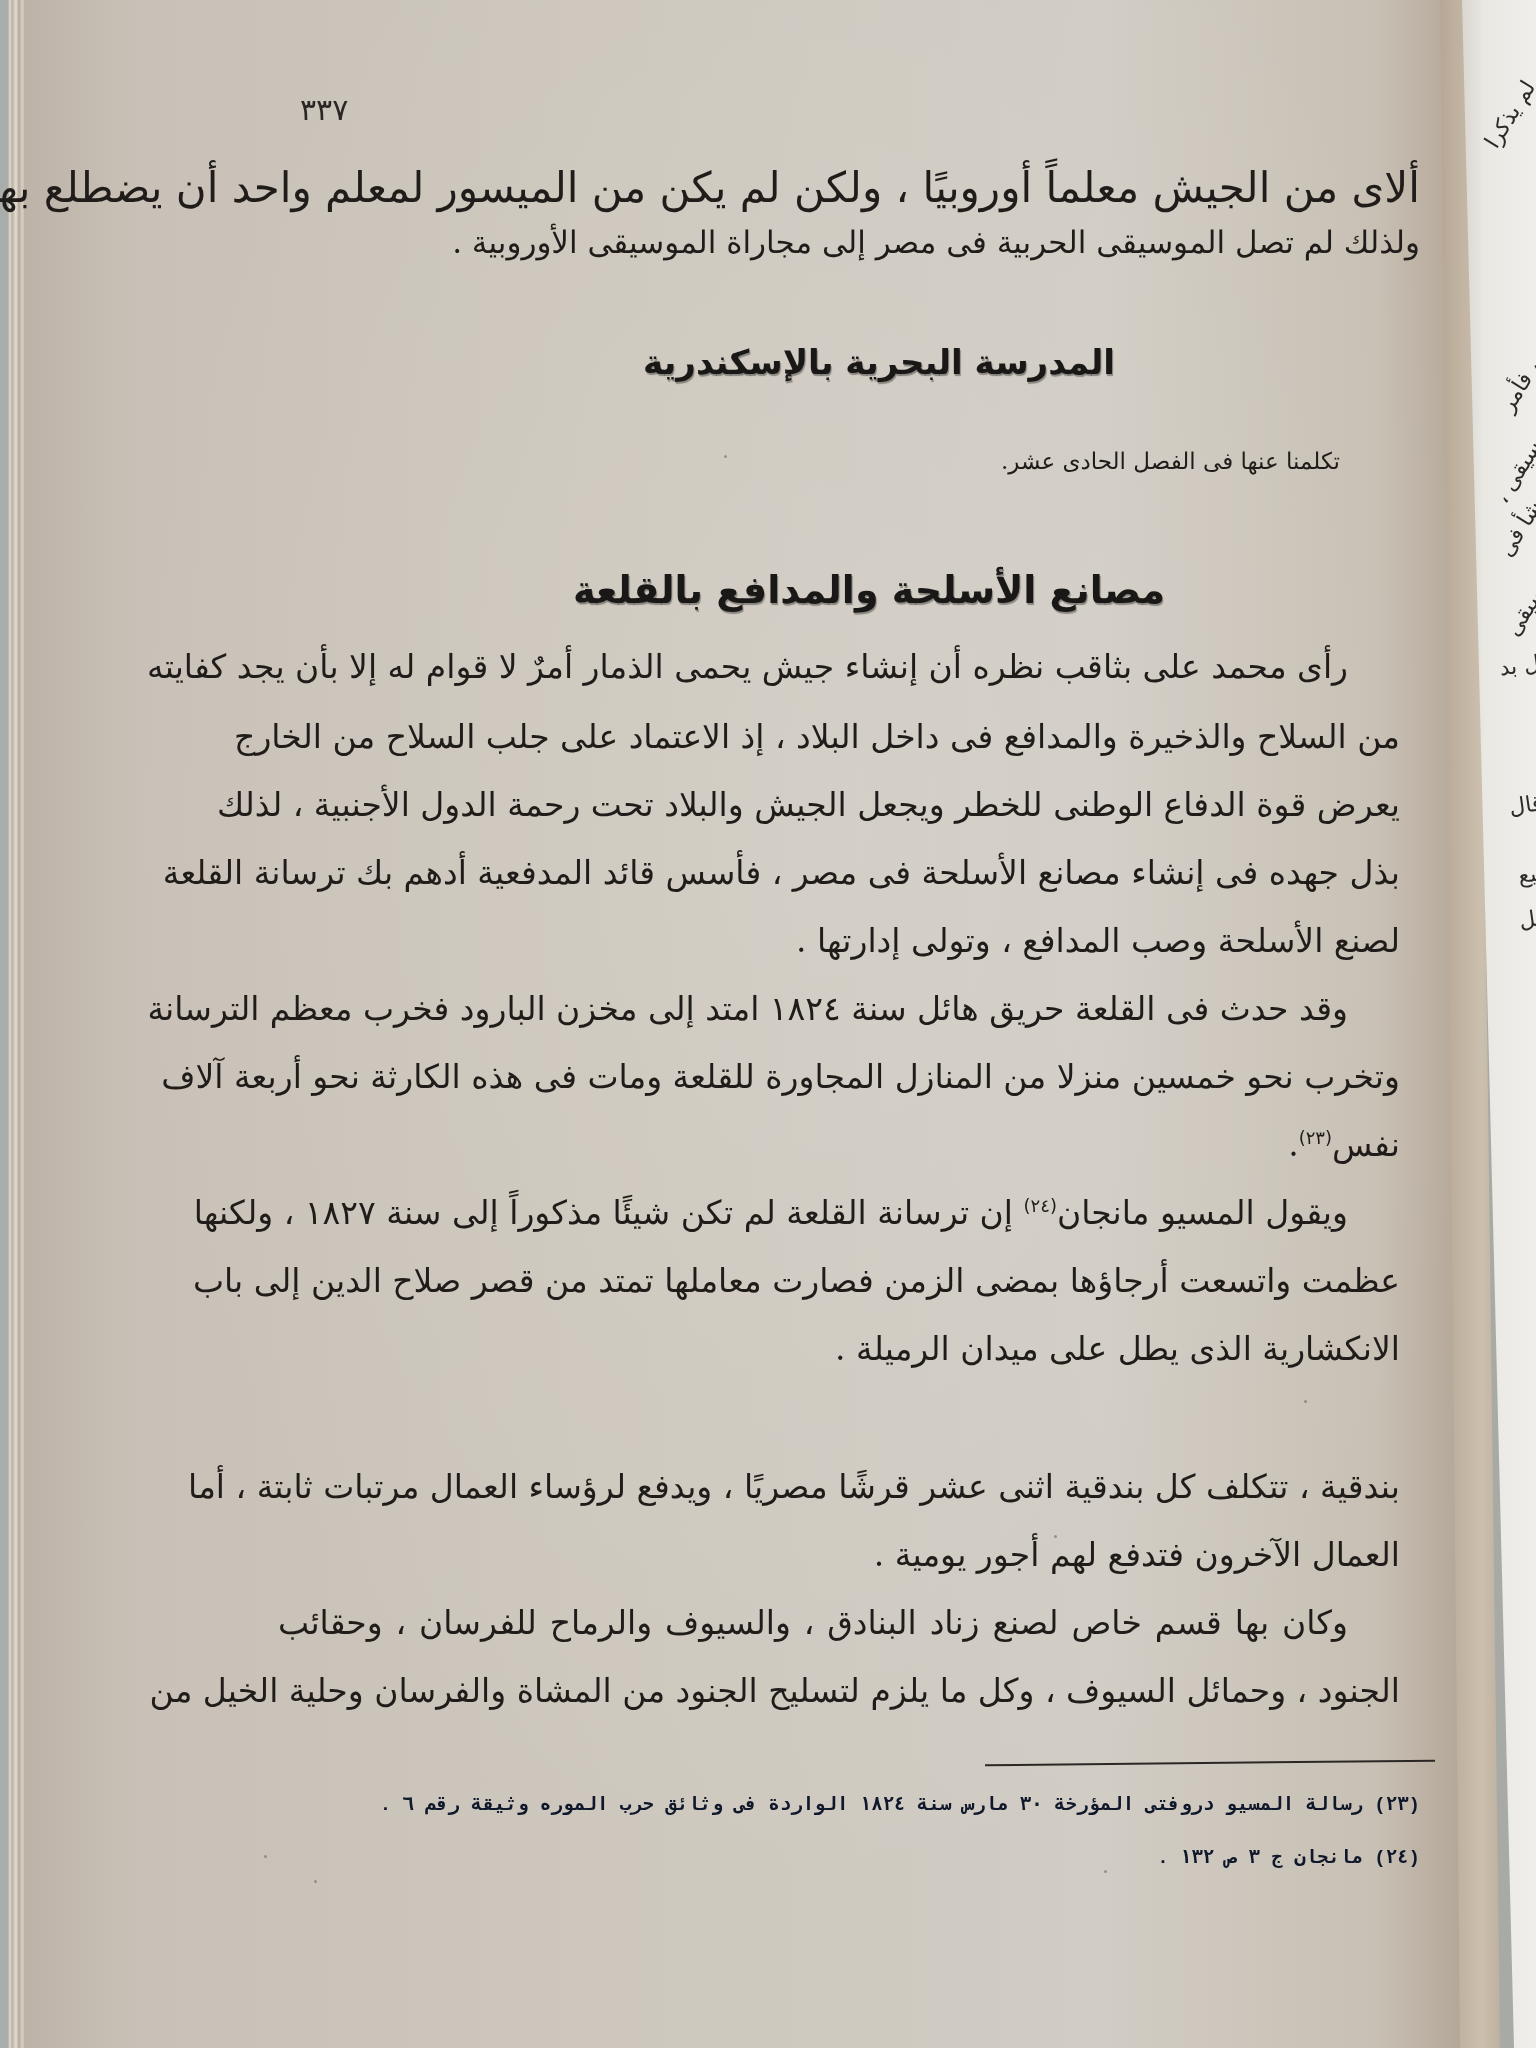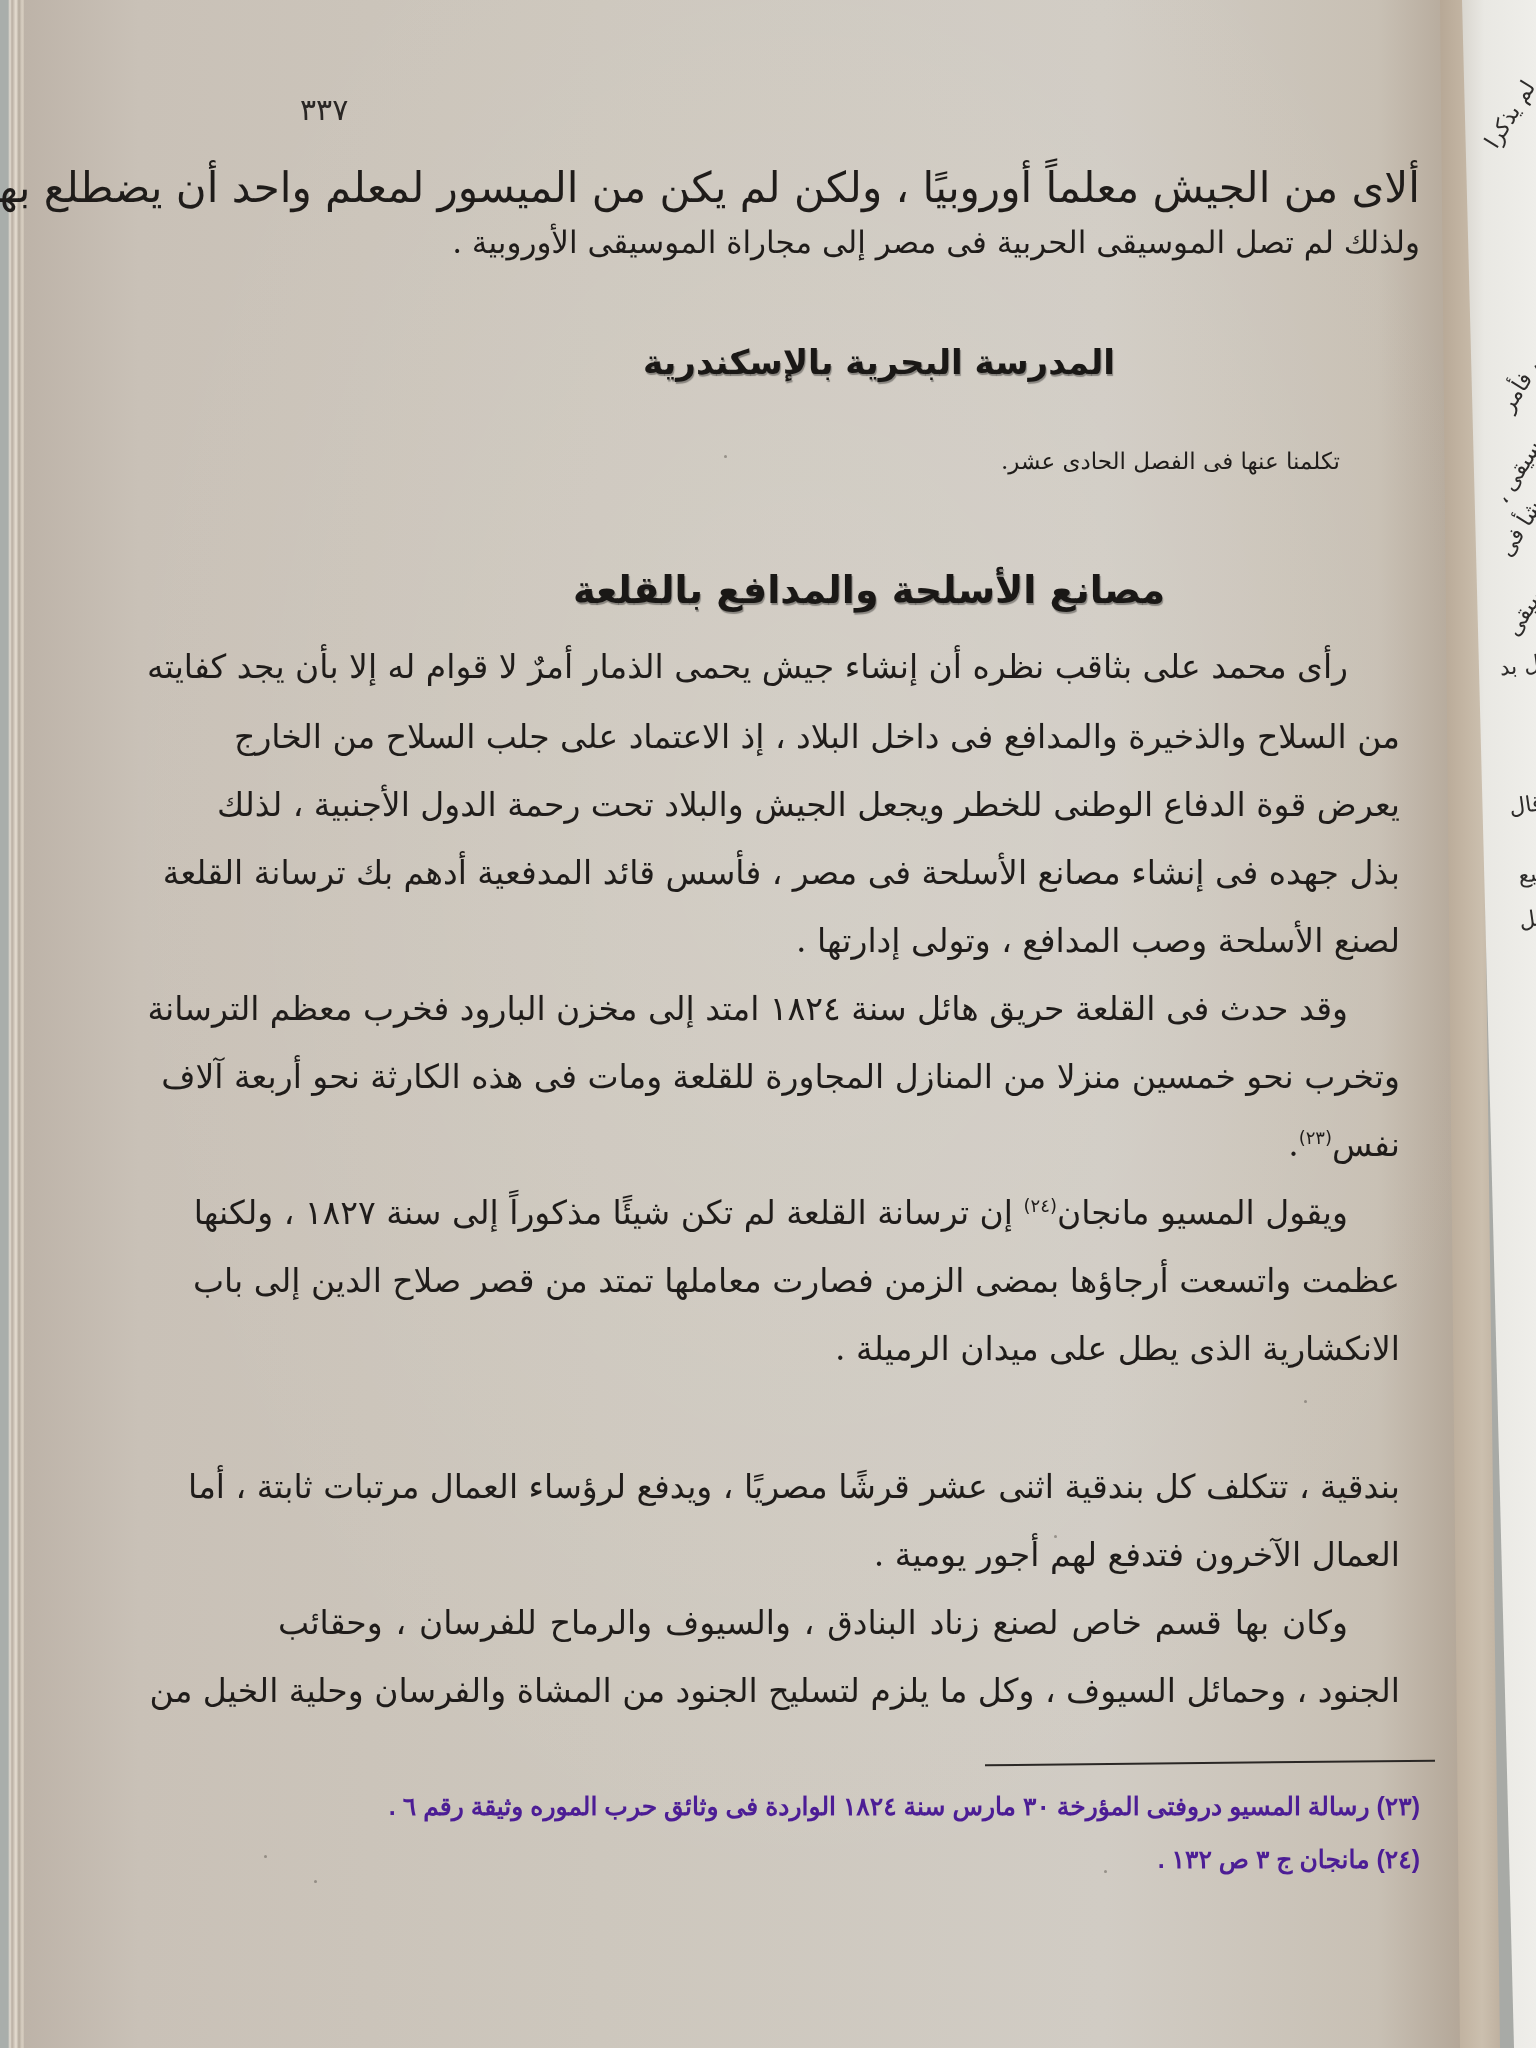--- a/index.html
+++ b/index.html
@@ -113,24 +113,24 @@
       top: 1762px;
       width: 450px;
       height: 2px;
       background: #2a2725;
       transform: rotate(-0.6deg);
     }
     .footnote {
       position: absolute;
       right: 0;
       white-space: nowrap;
-      font-family: Liberation Sans, sans-serif;
+      font-family: Liberation Mono, monospace;
       font-weight: bold;
-      font-size: 25px;
-      color: #4c1d95;
+      font-size: 19px;
+      color: #0f172a;
     }
     .specks span {
       position: absolute;
       width: 3px; height: 3px;
       border-radius: 50%;
       background: #6e6962;
       opacity: 0.6;
     }
   </style>
 </head>

